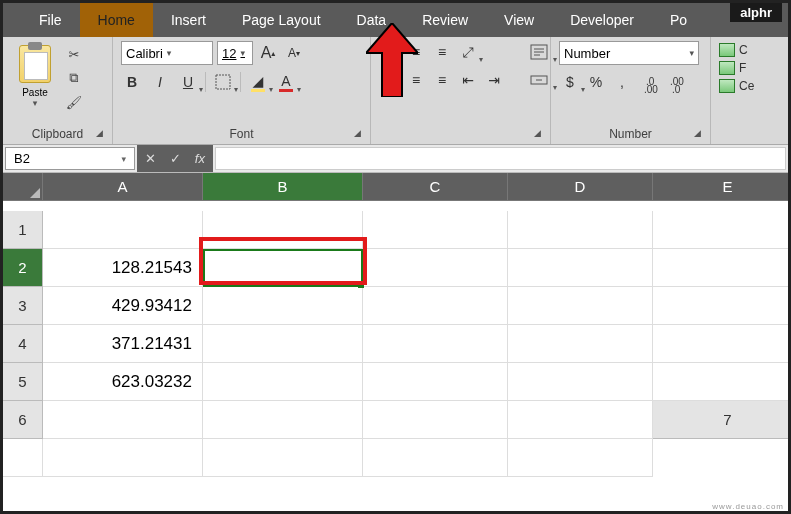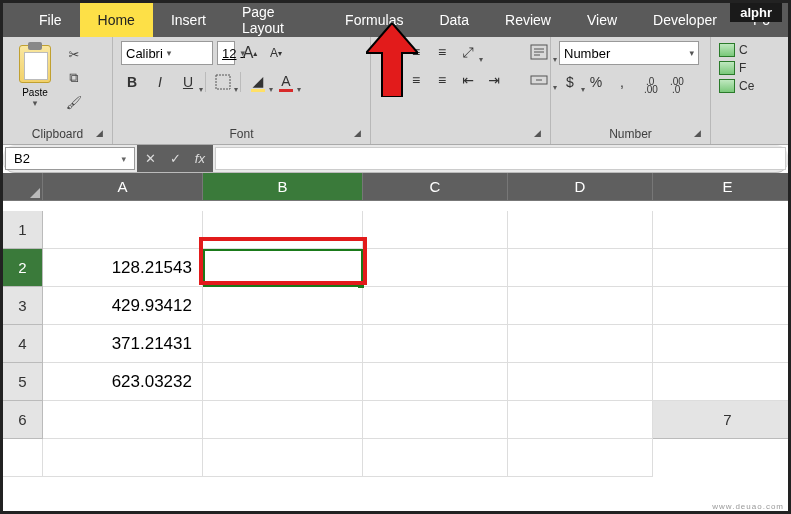--- a/index.html
+++ b/index.html
@@ -5,21 +5,21 @@
 * { box-sizing: border-box; margin: 0; padding: 0; font-family: 'Segoe UI', Arial, sans-serif; }
 body { width: 791px; height: 514px; background: #fff; position: relative; overflow: hidden; border: 3px solid #222; }
 
 
 .watermark-right { position: absolute; right: 4px; bottom: 0; font-size: 8px; color: #999; letter-spacing: 1px; }
 .alphr-badge { position: absolute; top: 0; right: 6px; background: #1a1a1a; color: #fff; font-size: 13px; font-weight: 600; padding: 2px 10px; z-index: 100; }
 
 
 .tabbar { background: #5a5a5a; height: 34px; display: flex; align-items: stretch; padding-left: 18px; }
 .tab { color: #fff; font-size: 14px; padding: 0 18px; display: flex; align-items: center; cursor: pointer; }
-.tab.active { background: #fde047; color: #222; }
+.tab.active { background: #a16207; color: #222; }
 
 
 .ribbon { background: #d9d9d9; height: 108px; display: flex; border-bottom: 1px solid #aaa; }
 .group { border-right: 1px solid #b8b8b8; padding: 4px 8px 0 8px; display: flex; flex-direction: column; justify-content: space-between; position: relative; }
 .group-label { text-align: center; font-size: 12px; color: #404040; padding: 2px 0 3px 0; }
 .group-dlg { position: absolute; right: 4px; bottom: 4px; width: 12px; height: 12px; font-size: 9px; color: #555; cursor: pointer; }
 
 .group-body { display: flex; gap: 6px; flex: 1; align-items: flex-start; }
 
 
@@ -29,41 +29,41 @@
 .paste-icon::after { content: ''; position: absolute; top: 6px; left: 4px; width: 22px; height: 26px; background: #fff; border: 1px solid #bbb; }
 .mini-col { display: flex; flex-direction: column; gap: 6px; padding-top: 4px; }
 .mini-col span { width: 18px; height: 18px; font-size: 13px; cursor: pointer; color: #444; display: flex; align-items: center; justify-content: center; }
 
 
 .font-row1 { display: flex; gap: 4px; align-items: center; margin-bottom: 6px; }
 .font-row2 { display: flex; gap: 6px; align-items: center; }
 .combo { background: #fff; border: 1px solid #999; height: 24px; font-size: 13px; display: flex; align-items: center; padding: 0 4px; }
 .combo .caret { margin-left: 4px; font-size: 9px; color: #555; }
 .name-combo { width: 92px; }
-.size-combo { width: 18px; text-decoration: underline; }
+.size-combo { width: 36px; text-decoration: underline; }
 .ribbon-btn { width: 22px; height: 22px; display: flex; align-items: center; justify-content: center; font-size: 14px; color: #333; cursor: pointer; position: relative; }
 .ribbon-btn.small-caret::after { content: '▾'; font-size: 8px; position: absolute; right: -4px; bottom: -1px; color: #555; }
 .underline-a { border-bottom: 3px solid #d82a2a; padding: 0 2px; }
 .fill-swatch { border-bottom: 3px solid #ffe066; padding: 0 2px; }
 
 
 .align-col { display: flex; flex-direction: column; gap: 6px; }
 .align-row { display: flex; gap: 4px; }
 
 
 .num-col { display: flex; flex-direction: column; gap: 6px; }
 .num-combo { width: 140px; }
 
 
 .cells-col { display: flex; flex-direction: column; gap: 4px; padding-top: 2px; font-size: 12px; color: #333; }
 .cells-col div { display: flex; gap: 4px; align-items: center; cursor: pointer; }
 .cells-col .cicon { width: 16px; height: 14px; border: 1px solid #2a7a2a; background: linear-gradient(#bfe8bf,#7ac87a); }
 
 
-.fbar { background: #e9e9e9; height: 28px; display: flex; align-items: stretch; border-bottom: 1px solid #bbb; border-radius: 12px; }
+.fbar { background: #e9e9e9; height: 28px; display: flex; align-items: stretch; border-bottom: 1px solid #bbb; }
 .namebox { width: 130px; background: #fff; border: 1px solid #999; display: flex; align-items: center; padding: 0 8px; font-size: 13px; margin: 2px; }
 .namebox .caret { margin-left: auto; font-size: 9px; color: #666; }
 .fbar-btns { background: #5f5f5f; display: flex; align-items: center; padding: 0 8px; gap: 14px; color: #ddd; font-size: 13px; }
 .fbar-btns span { cursor: pointer; }
 .fbar-input { flex: 1; background: #fff; border: 1px solid #ccc; margin: 2px; }
 
 
 .grid { display: grid; grid-template-columns: 40px 160px 160px 145px 145px 150px; grid-auto-rows: 38px; }
 .grid .hdr { background: #5f5f5f; color: #fff; border-right: 1px solid #777; border-bottom: 1px solid #777; display: flex; align-items: center; justify-content: center; font-size: 15px; height: 28px; }
 .grid .hdr.sel { background: #3a7a3a; }
@@ -85,21 +85,20 @@
 </head>
 <body>
 
 <div class="alphr-badge">alphr</div>
 
 <div class="tabbar">
   <div class="tab">File</div>
   <div class="tab active">Home</div>
   <div class="tab">Insert</div>
   <div class="tab">Page Layout</div>
-  <div class="tab">Formulas</div>
   <div class="tab">Data</div>
   <div class="tab">Review</div>
   <div class="tab">View</div>
   <div class="tab">Developer</div>
   <div class="tab">Po</div>
 </div>
 
 <svg class="red-arrow" viewBox="0 0 52 74">
   <path d="M26 0 L52 30 L36 30 L36 74 L16 74 L16 30 L0 30 Z" fill="#e21b1b" stroke="#000" stroke-width="2"></path>
 </svg>

